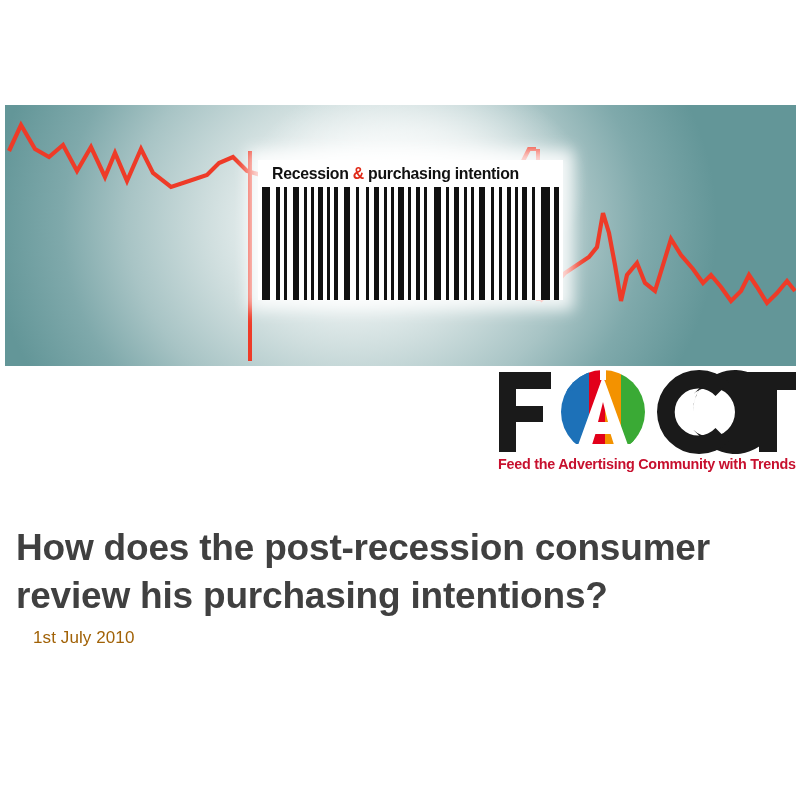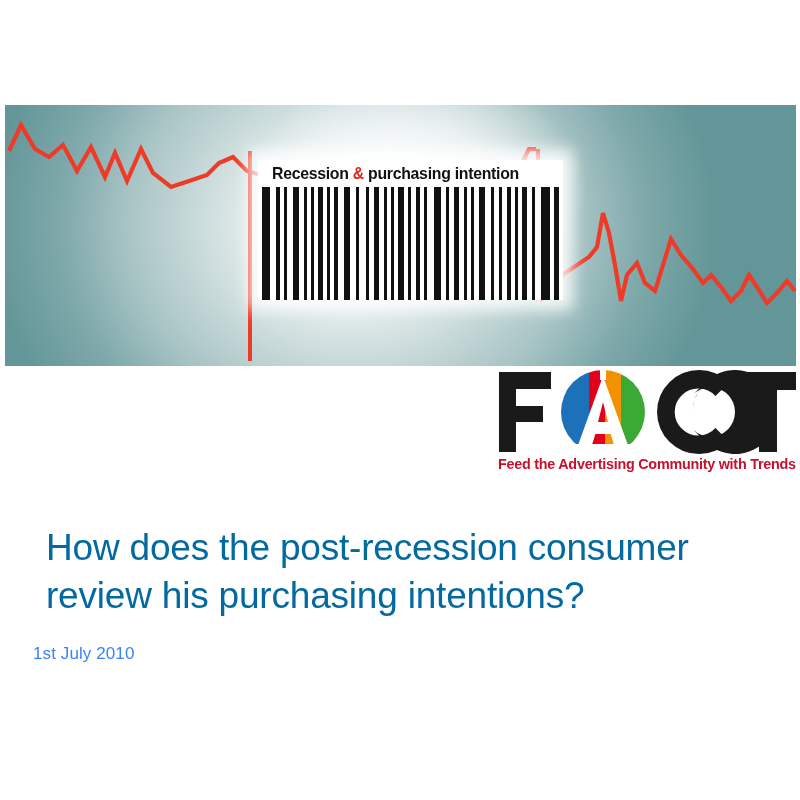--- a/index.html
+++ b/index.html
@@ -99,35 +99,35 @@
     font-size: 14.5px;
     letter-spacing: -0.25px;
     white-space: nowrap;
     transform: scaleX(0.99);
     transform-origin: left center;
   }
 
   
   #headline {
     position: absolute;
-    left: 46px;
+    left: 16px;
     top: 524px;
     width: 730px;
-    color: #0369a1;
+    color: #404040;
     font-family: "Liberation Sans", sans-serif;
     font-size: 37px;
     line-height: 48px;
-    font-weight: normal;
+    font-weight: bold;
     letter-spacing: -0.2px;
   }
   #subdate {
     position: absolute;
     left: 33px;
-    top: 644px;
-    color: #3b82f6;
+    top: 628px;
+    color: #a16207;
     font-family: "Liberation Sans", sans-serif;
     font-size: 17px;
     font-weight: normal;
     letter-spacing: 0.1px;
   }
 </style>
 </head>
 <body>
 
 <div id="banner">

